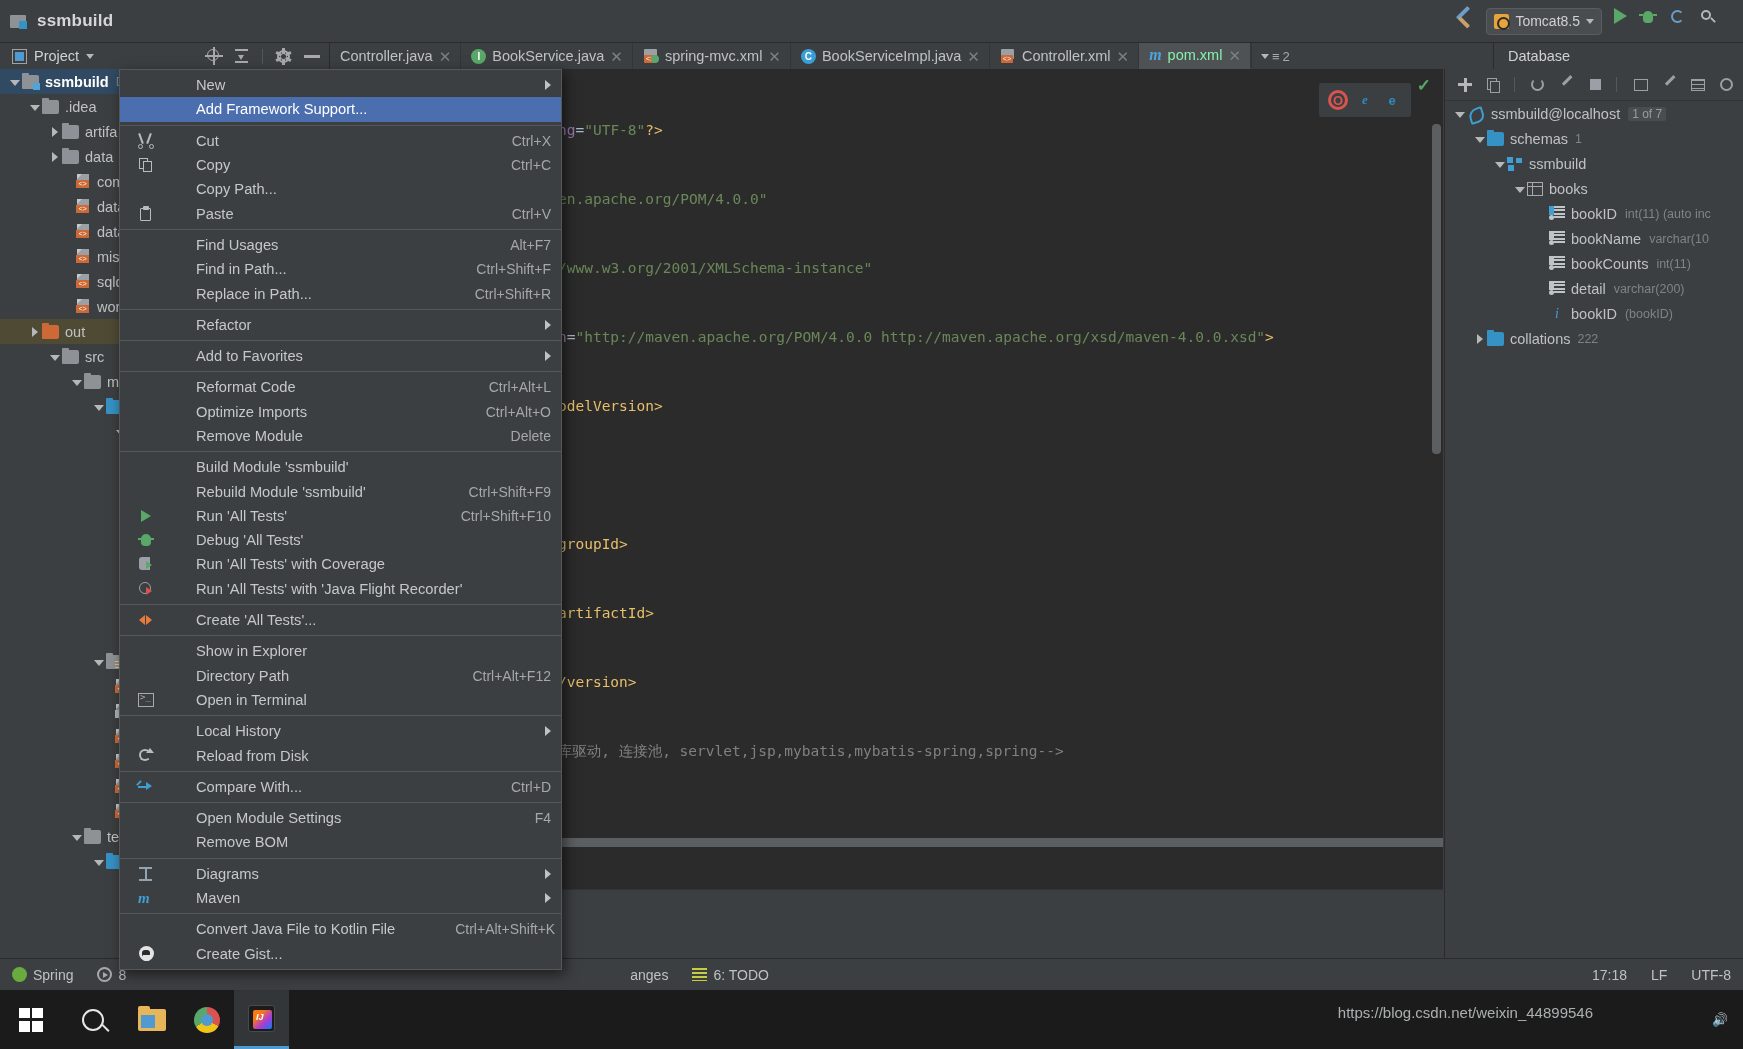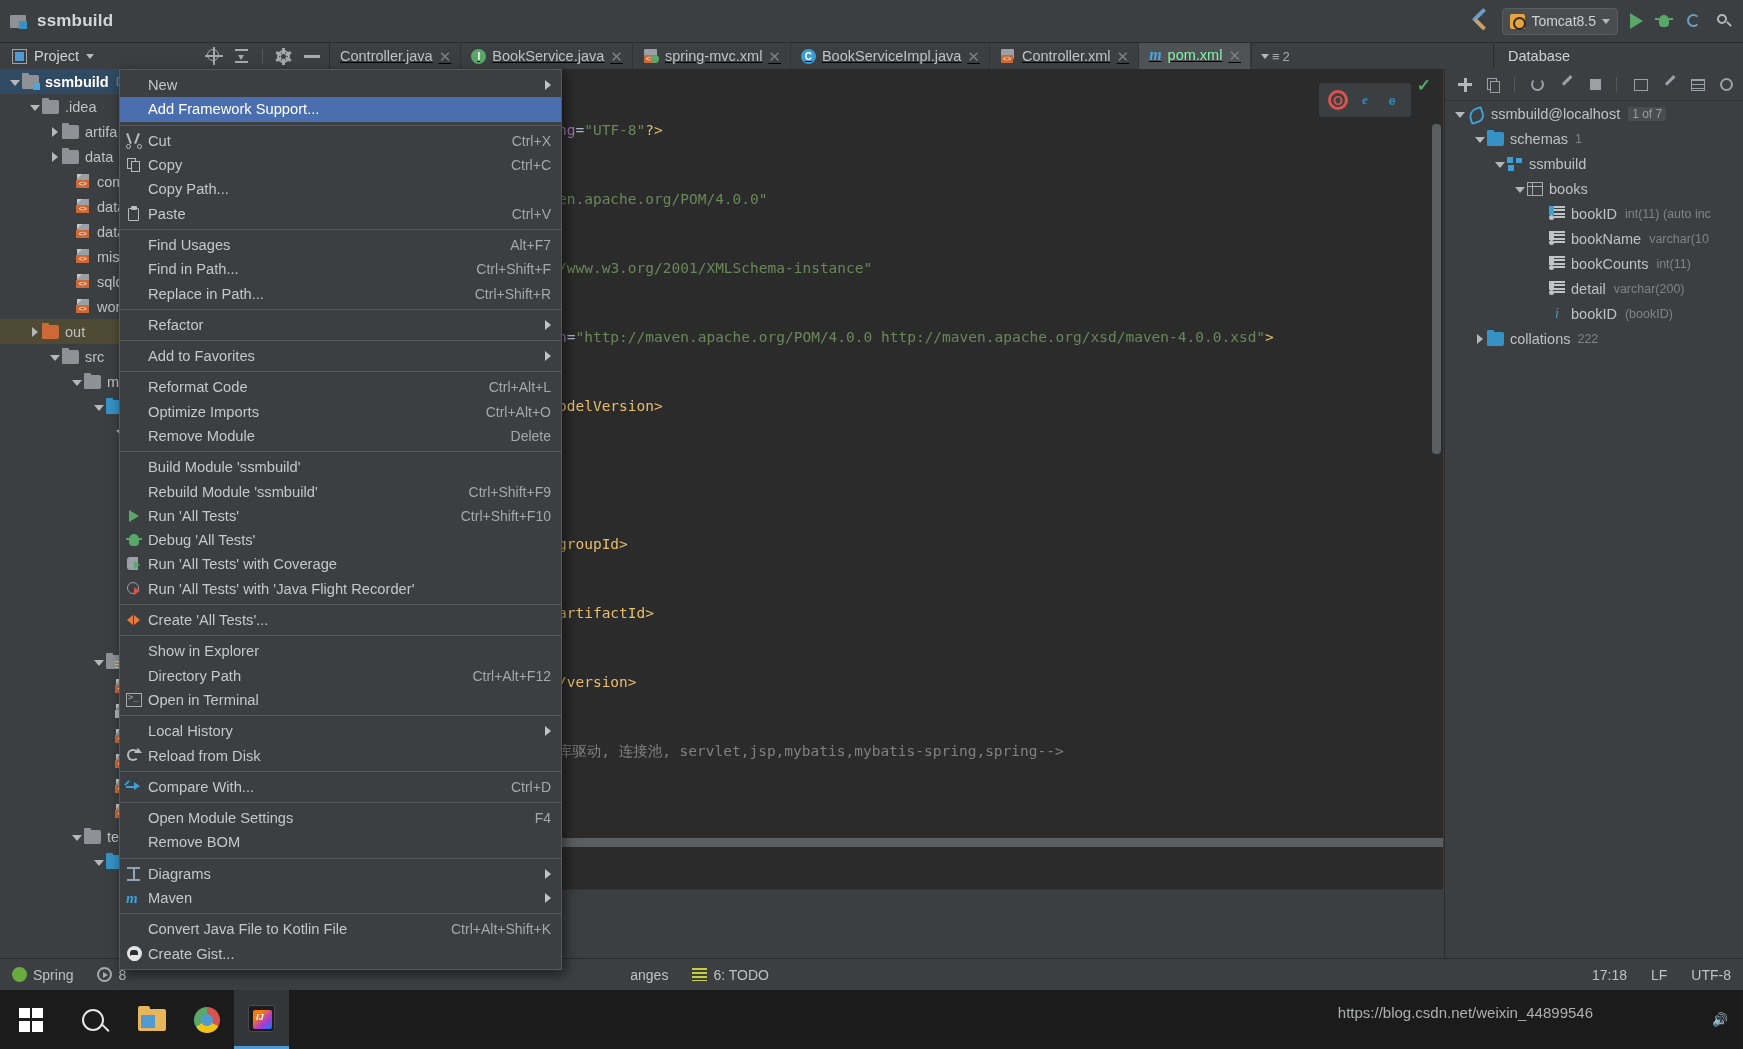--- a/index.html
+++ b/index.html
@@ -22,21 +22,21 @@
     position: absolute; left:0; top:0; width:1743px; height:43px;
     background:#3c3f41; display:flex; align-items:center;
     border-bottom:1px solid #2b2b2b;
   }
   .titlebar .tb-icon {
     margin-left:10px; width:18px; height:18px; position:relative;
   }
   .tb-icon .f1 { position:absolute; left:0; top:3px; width:16px; height:13px; background:#8e9296; border-radius:1px;}
   .tb-icon .f2 { position:absolute; left:9px; top:9px; width:8px; height:8px; background:#3592c4;}
   .titlebar .tb-title { margin-left:9px; color:#d4d6d7; font-size:17px; font-weight:bold; letter-spacing:.2px;}
-  .titlebar .tb-right { margin-left:auto; display:flex; align-items:center; gap:12px; padding-right:10px;}
+  .titlebar .tb-right { margin-left:auto; display:flex; align-items:flex-start; gap:12px; padding-right:26px;}
   .hammer { width:22px; height:22px; position:relative; }
   .hammer .hh { position:absolute; left:3px; top:3px; width:16px; height:4px; background:#6b9ec9; transform:rotate(-45deg); border-radius:1px;}
   .hammer .hs { position:absolute; left:10px; top:8px; width:4px; height:13px; background:#c9a06b; transform:rotate(-45deg); border-radius:1px;}
   .runconfig {
     display:flex; align-items:center; height:27px; padding:0 7px;
     background:#4a4d4f; border:1px solid #5a5d5f; border-radius:4px; gap:6px;
   }
   .runconfig .rc-ico { width:15px; height:15px; background:#e8a33d; border-radius:2px; position:relative;}
   .runconfig .rc-ico::after{content:""; position:absolute; left:3px; top:3px; width:9px; height:9px; border:2px solid #2b2b2b; border-radius:50%;}
   .runconfig .rc-label { color:#cfd1d2; font-size:14px;}
@@ -78,21 +78,21 @@
   .ic-gear .g2{position:absolute;left:6px;top:6px;width:5px;height:5px;background:#3c3f41;border-radius:50%;}
   .ic-gear .tooth{position:absolute;background:#a7a9ab;width:3px;height:17px;left:7px;top:0;}
   .ic-gear .tooth.t2{transform:rotate(60deg);}
   .ic-gear .tooth.t3{transform:rotate(120deg);}
   .ic-min{width:16px;height:3px;background:#a7a9ab;}
   .vsep{width:1px;height:15px;background:#555859;align-self:center;}
 
   .tabstrip{flex:1; display:flex; align-items:stretch; background:#3c3f41; overflow:hidden;}
   .etab{
     display:flex;align-items:center;gap:6px;padding:0 9px 0 10px;
-    border-right:1px solid #323537; cursor:default; max-width:240px;text-decoration:underline;
+    border-right:1px solid #323537; cursor:default; max-width:240px;
   }
   .etab.active{background:#4e5254;border-bottom:2px solid #4e5254;}
   .etab .tname{color:#bfc1c3;font-size:14.5px;white-space:nowrap;}
   .etab.active .tname{color:#86efac;}
   .etab .tx{color:#7e8082;font-size:15px;line-height:1;}
   .ti-java{width:15px;height:15px;border-radius:50%;background:#59a869;color:#fff;font-size:10px;display:flex;align-items:center;justify-content:center;font-weight:bold;}
   .ti-class{width:15px;height:15px;border-radius:50%;background:#389fd6;color:#fff;font-size:10px;display:flex;align-items:center;justify-content:center;font-weight:bold;}
   .ti-xml{width:16px;height:15px;position:relative;}
   .ti-xml .pg{position:absolute;left:1px;top:0;width:13px;height:10px;background:#9aa0a6;border-radius:1px;}
   .ti-xml .bd{position:absolute;left:1px;top:6px;width:12px;height:8px;background:#cc6937;border-radius:1px;color:#fff;font-size:7px;text-align:center;line-height:8px;}
@@ -242,21 +242,21 @@
   .watermark{
     position:absolute;right:150px;top:1004px;color:#b9bcbe;font-size:15px;opacity:.92;
   }
 
   
   .ctxmenu{
     position:absolute;left:119px;top:69px;width:443px;
     background:#3c3f41;border:1px solid #555859;box-shadow:3px 4px 12px rgba(0,0,0,.55);
     padding:3px 0;z-index:50;
   }
-  .mi{height:24.3px;display:flex;align-items:center;padding:0 10px 0 0;position:relative;cursor:default;}
+  .mi{height:24.3px;display:flex;align-items:center;padding:0 10px 0 12px;position:relative;cursor:default;gap:36px;}
   .mi.sel{background:#4b6eaf;}
   .mi .mi-ico{width:28px;min-width:28px;display:flex;align-items:center;justify-content:center;}
   .mi .mi-lbl{color:#c5c7c9;font-size:14.7px;white-space:nowrap;}
   .mi.sel .mi-lbl{color:#ffffff;}
   .mi .mi-key{margin-left:auto;color:#a5a7a9;font-size:14px;padding-left:24px;white-space:nowrap;}
   .mi .mi-arr{margin-left:auto;width:0;height:0;border-top:5px solid transparent;border-bottom:5px solid transparent;border-left:6px solid #bfc1c3;}
   .msep{height:1px;background:#555859;margin:3px 0;}
 
   
   .mic{width:16px;height:16px;position:relative;}

